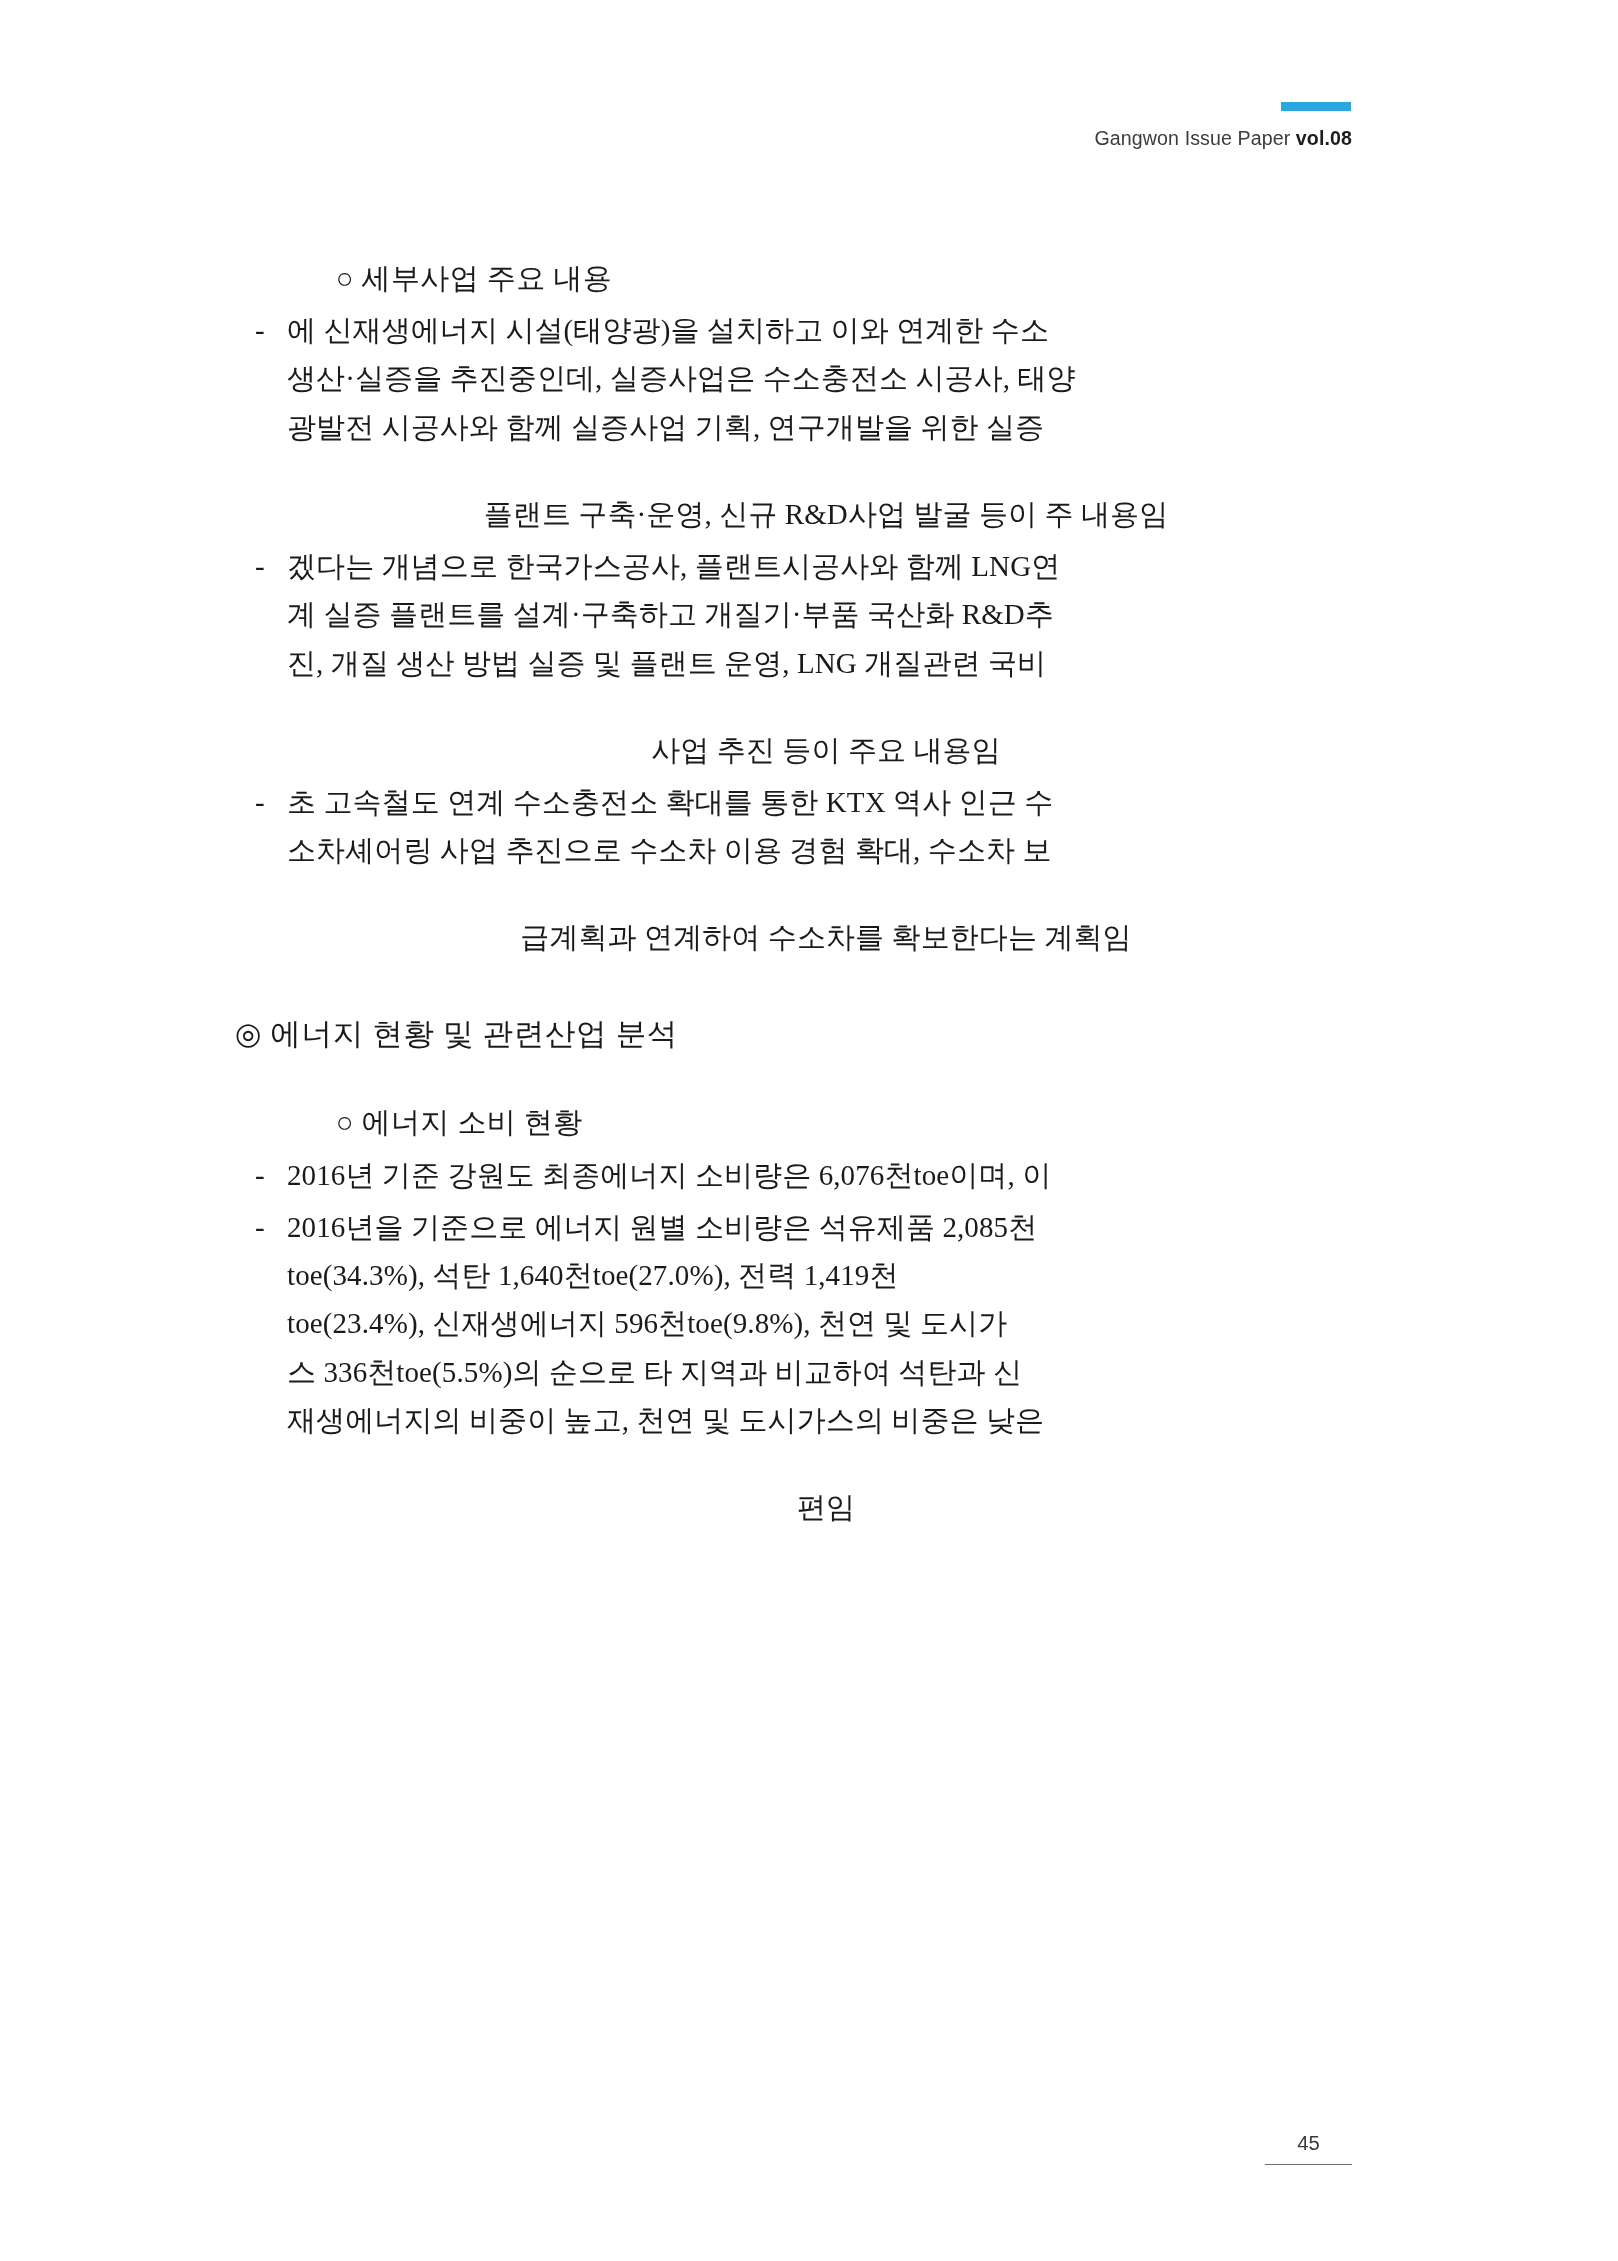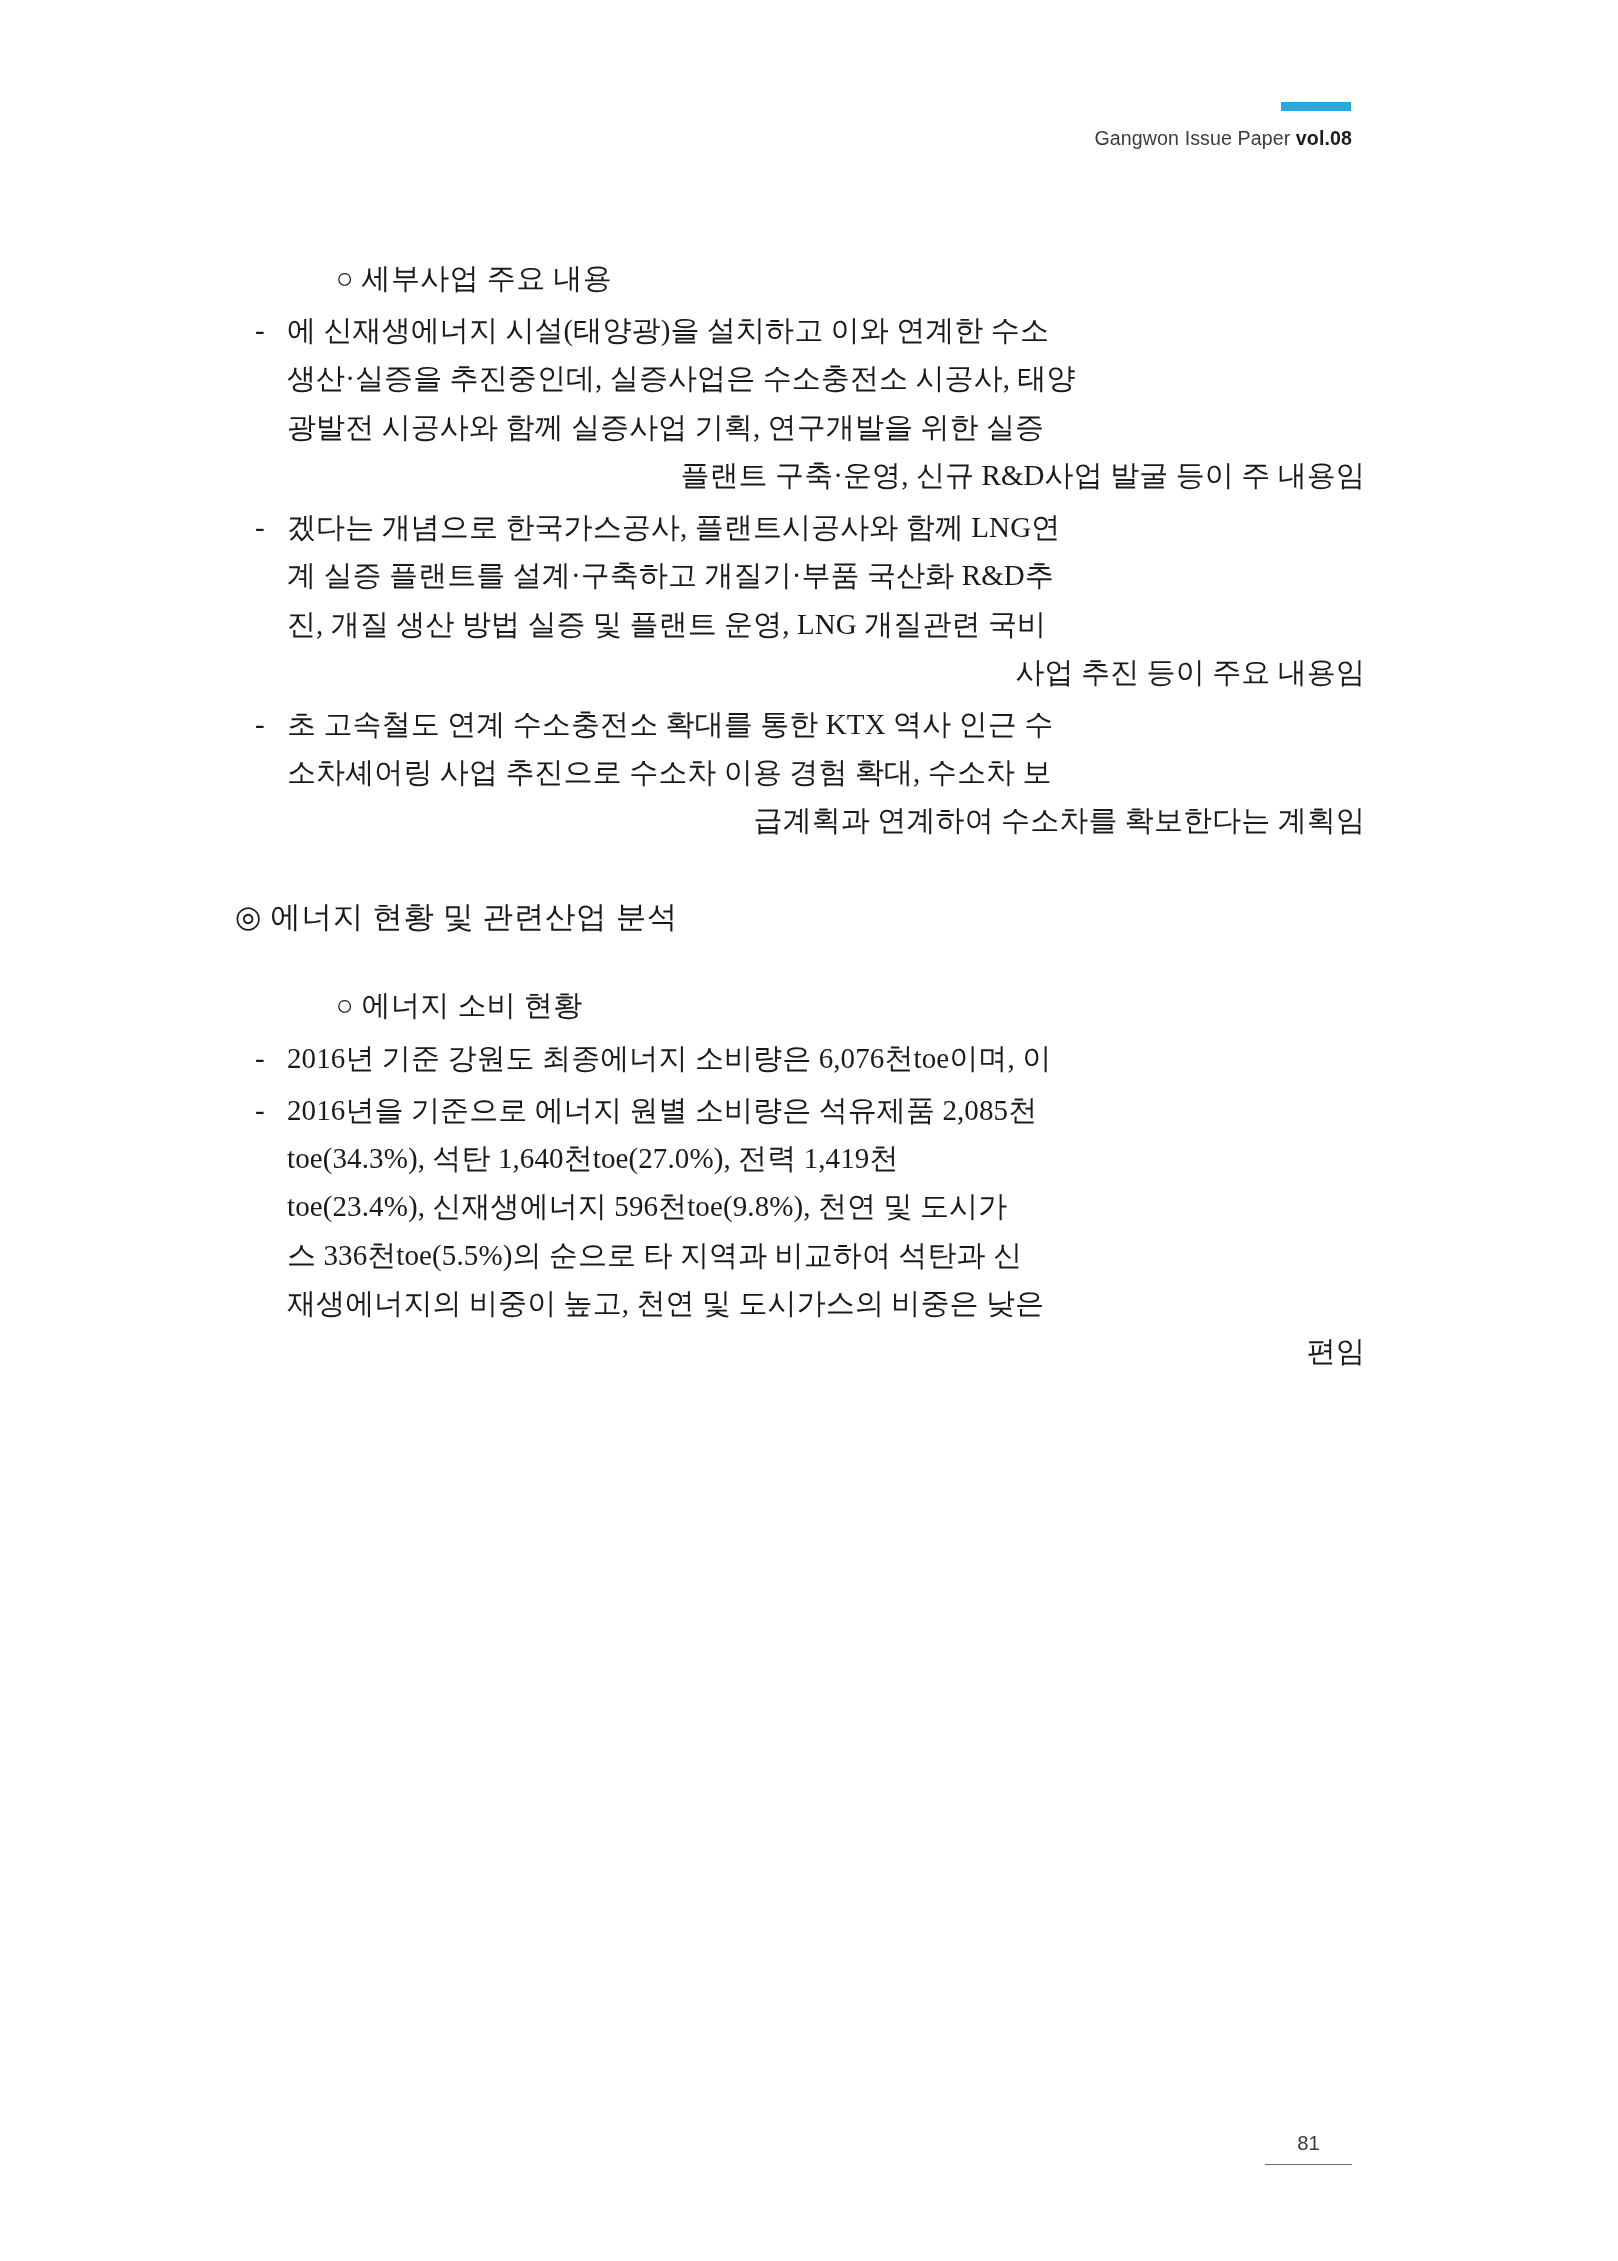--- a/index.html
+++ b/index.html
@@ -75,21 +75,22 @@
     flex: 0 0 32px;
     text-align: left;
   }
   .dash-item .body {
     flex: 1 1 auto;
     text-align: justify;
     text-justify: inter-character;
     letter-spacing: 0.1px;
   }
   .dash-item .body > .last {
-    text-align: right;
+    text-align: center;
+    margin-top: 39px;
   }
 
   
   .section-head {
     font-size: 30.5px;
     line-height: 1.6;
     margin-top: 48px;
     margin-left: -20.3px;
     letter-spacing: 0.7px;
     white-space: nowrap;
@@ -180,18 +181,18 @@
         <div>toe(23.4%), 신재생에너지 596천toe(9.8%), 천연 및 도시가</div>
         <div>스 336천toe(5.5%)의 순으로 타 지역과 비교하여 석탄과 신</div>
         <div>재생에너지의 비중이 높고, 천연 및 도시가스의 비중은 낮은</div>
         <div class="last">편임</div>
       </div>
     </div>
 
   </div>
 
   <div class="footer">
-    <span class="footer-num">81</span>
+    <span class="footer-num">45</span>
     <div class="footer-rule"></div>
   </div>
 
 </div>
 
 
 </body></html>

